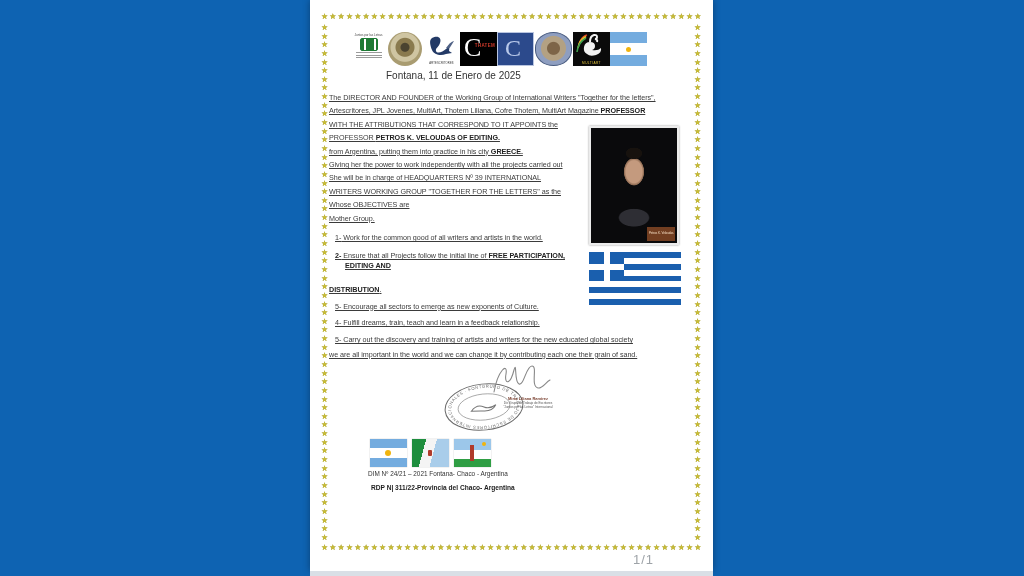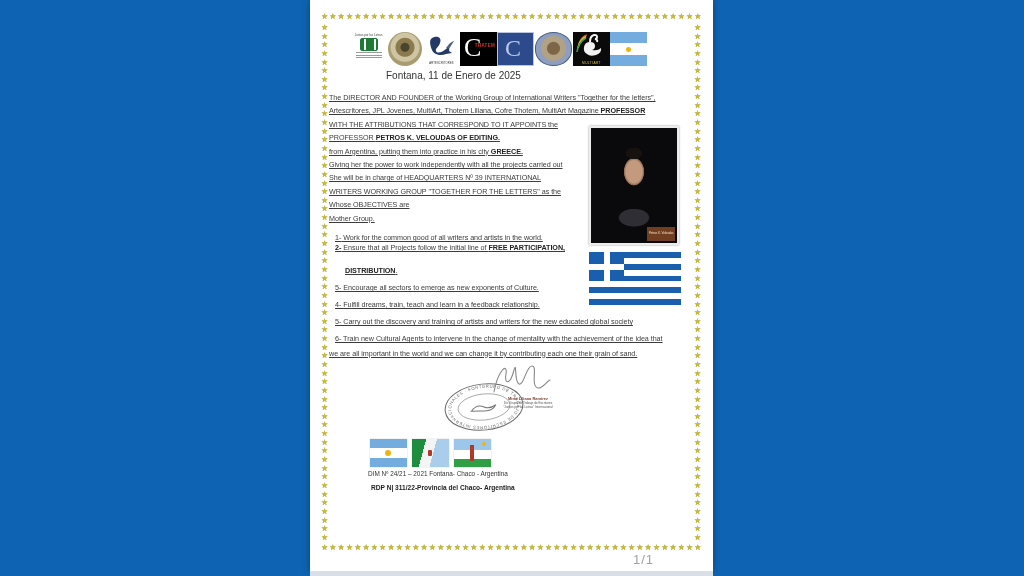--- a/index.html
+++ b/index.html
@@ -58,23 +58,23 @@
        radial-gradient(ellipse 24px 14px at 50% 78%, #2e2e34 0 60%, rgba(0,0,0,0) 66%),
        #0a0a0c; }
   .photo .caption { position:absolute; right:2px; bottom:2px; font-size:3px; color:#f5ddc2; background:rgba(150,80,40,.75); padding:0 1.5px; white-space:nowrap; }
   .greek-flag { width:92px; height:53px; margin-top:7px; position:relative;
      background:repeating-linear-gradient(180deg,#1a5fae 0 5.9px,#ffffff 5.9px 11.8px); }
   .greek-flag .canton { position:absolute; left:0; top:0; width:35px; height:29.5px; background:#1a5fae; }
   .greek-flag .canton .h { position:absolute; left:0; top:11.8px; width:35px; height:5.9px; background:#fff; }
   .greek-flag .canton .v { position:absolute; left:14.5px; top:0; width:6.5px; height:29.5px; background:#fff; }
 
   .objectives { margin-top:8px; }
-  .obj-tight { line-height:10.2px; margin-left:16px; text-indent:-10px; }
+  .obj-tight { line-height:10.2px; margin-left:16px; text-indent:-10px;margin-top:8px; }
   .obj-sub { line-height:10.2px; margin-left:16px; font-weight:bold; color:#222; }
-  .obj-dist { margin-left:16px; margin-top:11px; font-weight:bold; color:#222; }
+  .obj-dist { margin-left:0; margin-top:11px; font-weight:bold; color:#222; }
   .obj-item { margin-left:6px; margin-top:3.5px; }
   .obj-cont { margin-top:1px; }
 
   
   .stamp { position:absolute; left:131px; top:380px; transform:rotate(-6deg); }
   .sig-svg { position:absolute; left:176px; top:358px; }
   .sig-block { position:absolute; left:186px; top:396px; width:64px; text-align:center; }
   .sig-name { font-size:4px; font-weight:bold; color:#7a4030; line-height:5px; }
   .sig-role { font-size:3.1px; color:#555; line-height:4px; }
 
@@ -379,25 +379,25 @@
     <div><span>from Argentina, putting them into practice in his city  </span><b>GREECE.</b></div>
     <div><span>Giving her the power to work independently with all the projects carried out</span></div>
     <div><span>She will be in charge of HEADQUARTERS Nº 39 INTERNATIONAL</span></div>
     <div><span>WRITERS WORKING GROUP "TOGETHER FOR THE LETTERS" as the</span></div>
     <div><span>Whose OBJECTIVES are</span></div>
     <div><span>Mother Group.</span></div>
 
     <div class="objectives">
       <div class="obj-tight"><span>1-</span><span> Work for the common good of all writers and artists in the world.</span></div>
       <div class="obj-tight"><b>2-</b><span> Ensure that all Projects follow the initial line of </span><b>FREE PARTICIPATION,</b></div>
+      <div class="obj-sub"><span>EDITING AND</span></div>
       <div class="obj-dist"><span>DISTRIBUTION</span><span style="font-weight:normal">.</span></div>
       <div class="obj-item"><span>5- Encourage all sectors to emerge as new exponents of Culture.</span></div>
       <div class="obj-item"><span>4- Fulfill dreams, train, teach and learn in a feedback relationship.</span></div>
       <div class="obj-item"><span>5- Carry out the discovery and training of artists and writers for the new educated global society</span></div>
-      <div class="obj-item"><span>6- Train new Cultural Agents to intervene in the change of mentality with the achievement of the idea that</span></div>
       <div class="obj-cont"><span>we are all important in the world and we can change it by contributing each one their grain of sand.</span></div>
     </div>
   </div>
 
   <svg class="stamp" width="86" height="54" viewBox="0 0 86 54">
     <defs>
         <path id="stampPath" d="M43,8 a33,19 0 1,1 -0.01,0" fill="none"></path>
       </defs>
     <ellipse cx="43" cy="27" rx="39" ry="23" fill="none" stroke="#6a6a6a" stroke-width="1"></ellipse>
     <ellipse cx="43" cy="27" rx="26" ry="13" fill="none" stroke="#8a8a8a" stroke-width="0.7"></ellipse>

